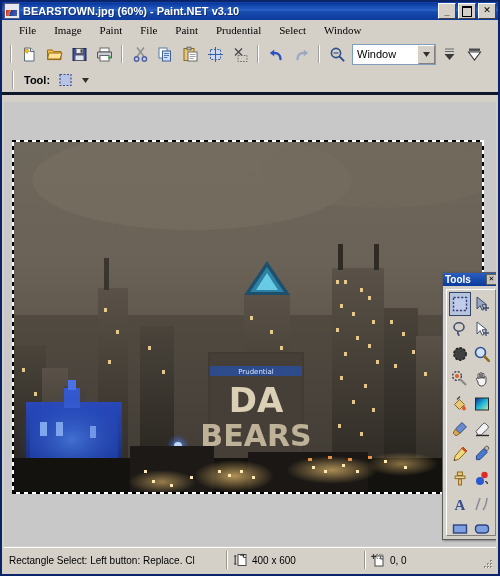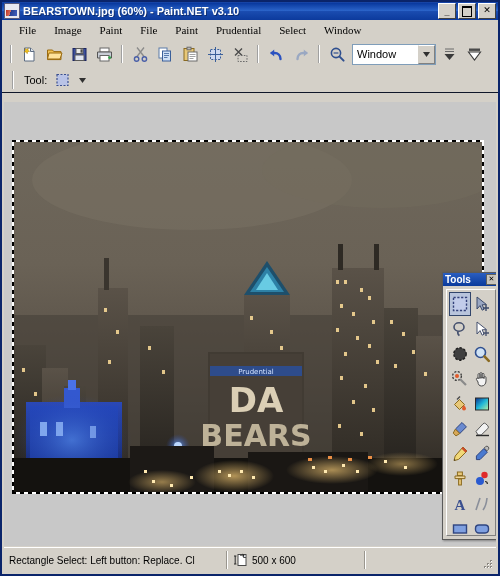--- a/index.html
+++ b/index.html
@@ -46,21 +46,21 @@
   .tbtn svg{display:block;}
 
   .zoomcombo{height:19px;width:78px;background:#fff;border:1px solid #7f9db9;
     display:flex;align-items:center;padding-left:4px;font-size:11px;margin-left:2px;position:relative;}
   .zoomcombo .arrowbox{position:absolute;right:0;top:0;width:15px;height:17px;background:#d4d0c8;
     border-left:1px solid #d4d0c8;display:flex;align-items:center;justify-content:center;
     border-top:1px solid #fff;border-bottom:1px solid #808080;border-right:1px solid #808080;}
 
   
   .toolrow{height:24px;display:flex;align-items:center;background:#d4d0c8;padding-left:6px;
-    border-bottom:1px solid #0f172a;}
+    border-bottom:3px solid #0f172a;font-weight:bold;}
   .toolrow .lbl{font-size:11px;margin:0 6px 0 6px;}
   .toolrow .toolbtn{width:20px;height:20px;display:flex;align-items:center;justify-content:center;}
   .toolrow .dd{width:13px;height:18px;display:flex;align-items:center;justify-content:center;margin-left:3px;}
 
   
   .client{position:absolute;left:2px;top:100px;right:2px;bottom:28px;
     background:#c8c8c8;overflow:hidden;}
   .canvaswrap{position:absolute;left:8px;top:38px;width:472px;height:354px;}
   .canvasimg{position:absolute;inset:0;overflow:hidden;background:#111018;}
   .ants{position:absolute;inset:0;pointer-events:none;
@@ -596,23 +596,34 @@
     <div class="sb-sep"></div>
     <div class="sb-panel" style="width:126px">
       <span style="margin-right:5px;display:flex;">
         <svg width="14" height="14" viewBox="0 0 14 14">
           <rect x="5" y="1.5" width="8" height="11" fill="#fff" stroke="#4a4a4a"></rect>
           <path d="M10.5 1.5v3h2.5" fill="#dfe6ef" stroke="#4a4a4a"></path>
           <path d="M2.2 3v8M1 3h2.4M1 11h2.4" stroke="#2a2a2a" stroke-width="1"></path>
           <path d="M7 2.2h4M9.6 1.2l1.6 1-1.6 1" fill="none" stroke="#2a2a2a" stroke-width=".9"></path>
         </svg>
       </span>
-      <span class="sb-text">500 x 600</span>
+      <span class="sb-text">400 x 600</span>
     </div>
     <div class="sb-sep"></div>
+    <div class="sb-panel" style="width:110px">
+      <span style="margin-right:5px;display:flex;">
+        <svg width="14" height="14" viewBox="0 0 14 14">
+          <rect x="4" y="3" width="8" height="10" fill="#fff" stroke="#4a4a4a"></rect>
+          <path d="M9.6 3v3h2.4" fill="#dfe6ef" stroke="#4a4a4a"></path>
+          <path d="M2.4 1v5M0 3.4h5" stroke="#2a2a2a" stroke-width="1"></path>
+          <rect x="5.6" y="1.4" width="6" height="4" fill="none" stroke="#7a7a7a" stroke-dasharray="1.4 1"></rect>
+        </svg>
+      </span>
+      <span class="sb-text">0, 0</span>
+    </div>
     <div class="grip">
       <svg width="12" height="12" viewBox="0 0 12 12">
         <g fill="#8a8680">
           <rect x="8" y="8" width="2" height="2"></rect>
             <rect x="5" y="8" width="2" height="2"></rect>
           <rect x="8" y="5" width="2" height="2"></rect>
             <rect x="2" y="8" width="2" height="2"></rect>
           <rect x="5" y="5" width="2" height="2"></rect>
             <rect x="8" y="2" width="2" height="2"></rect>
         </g>

